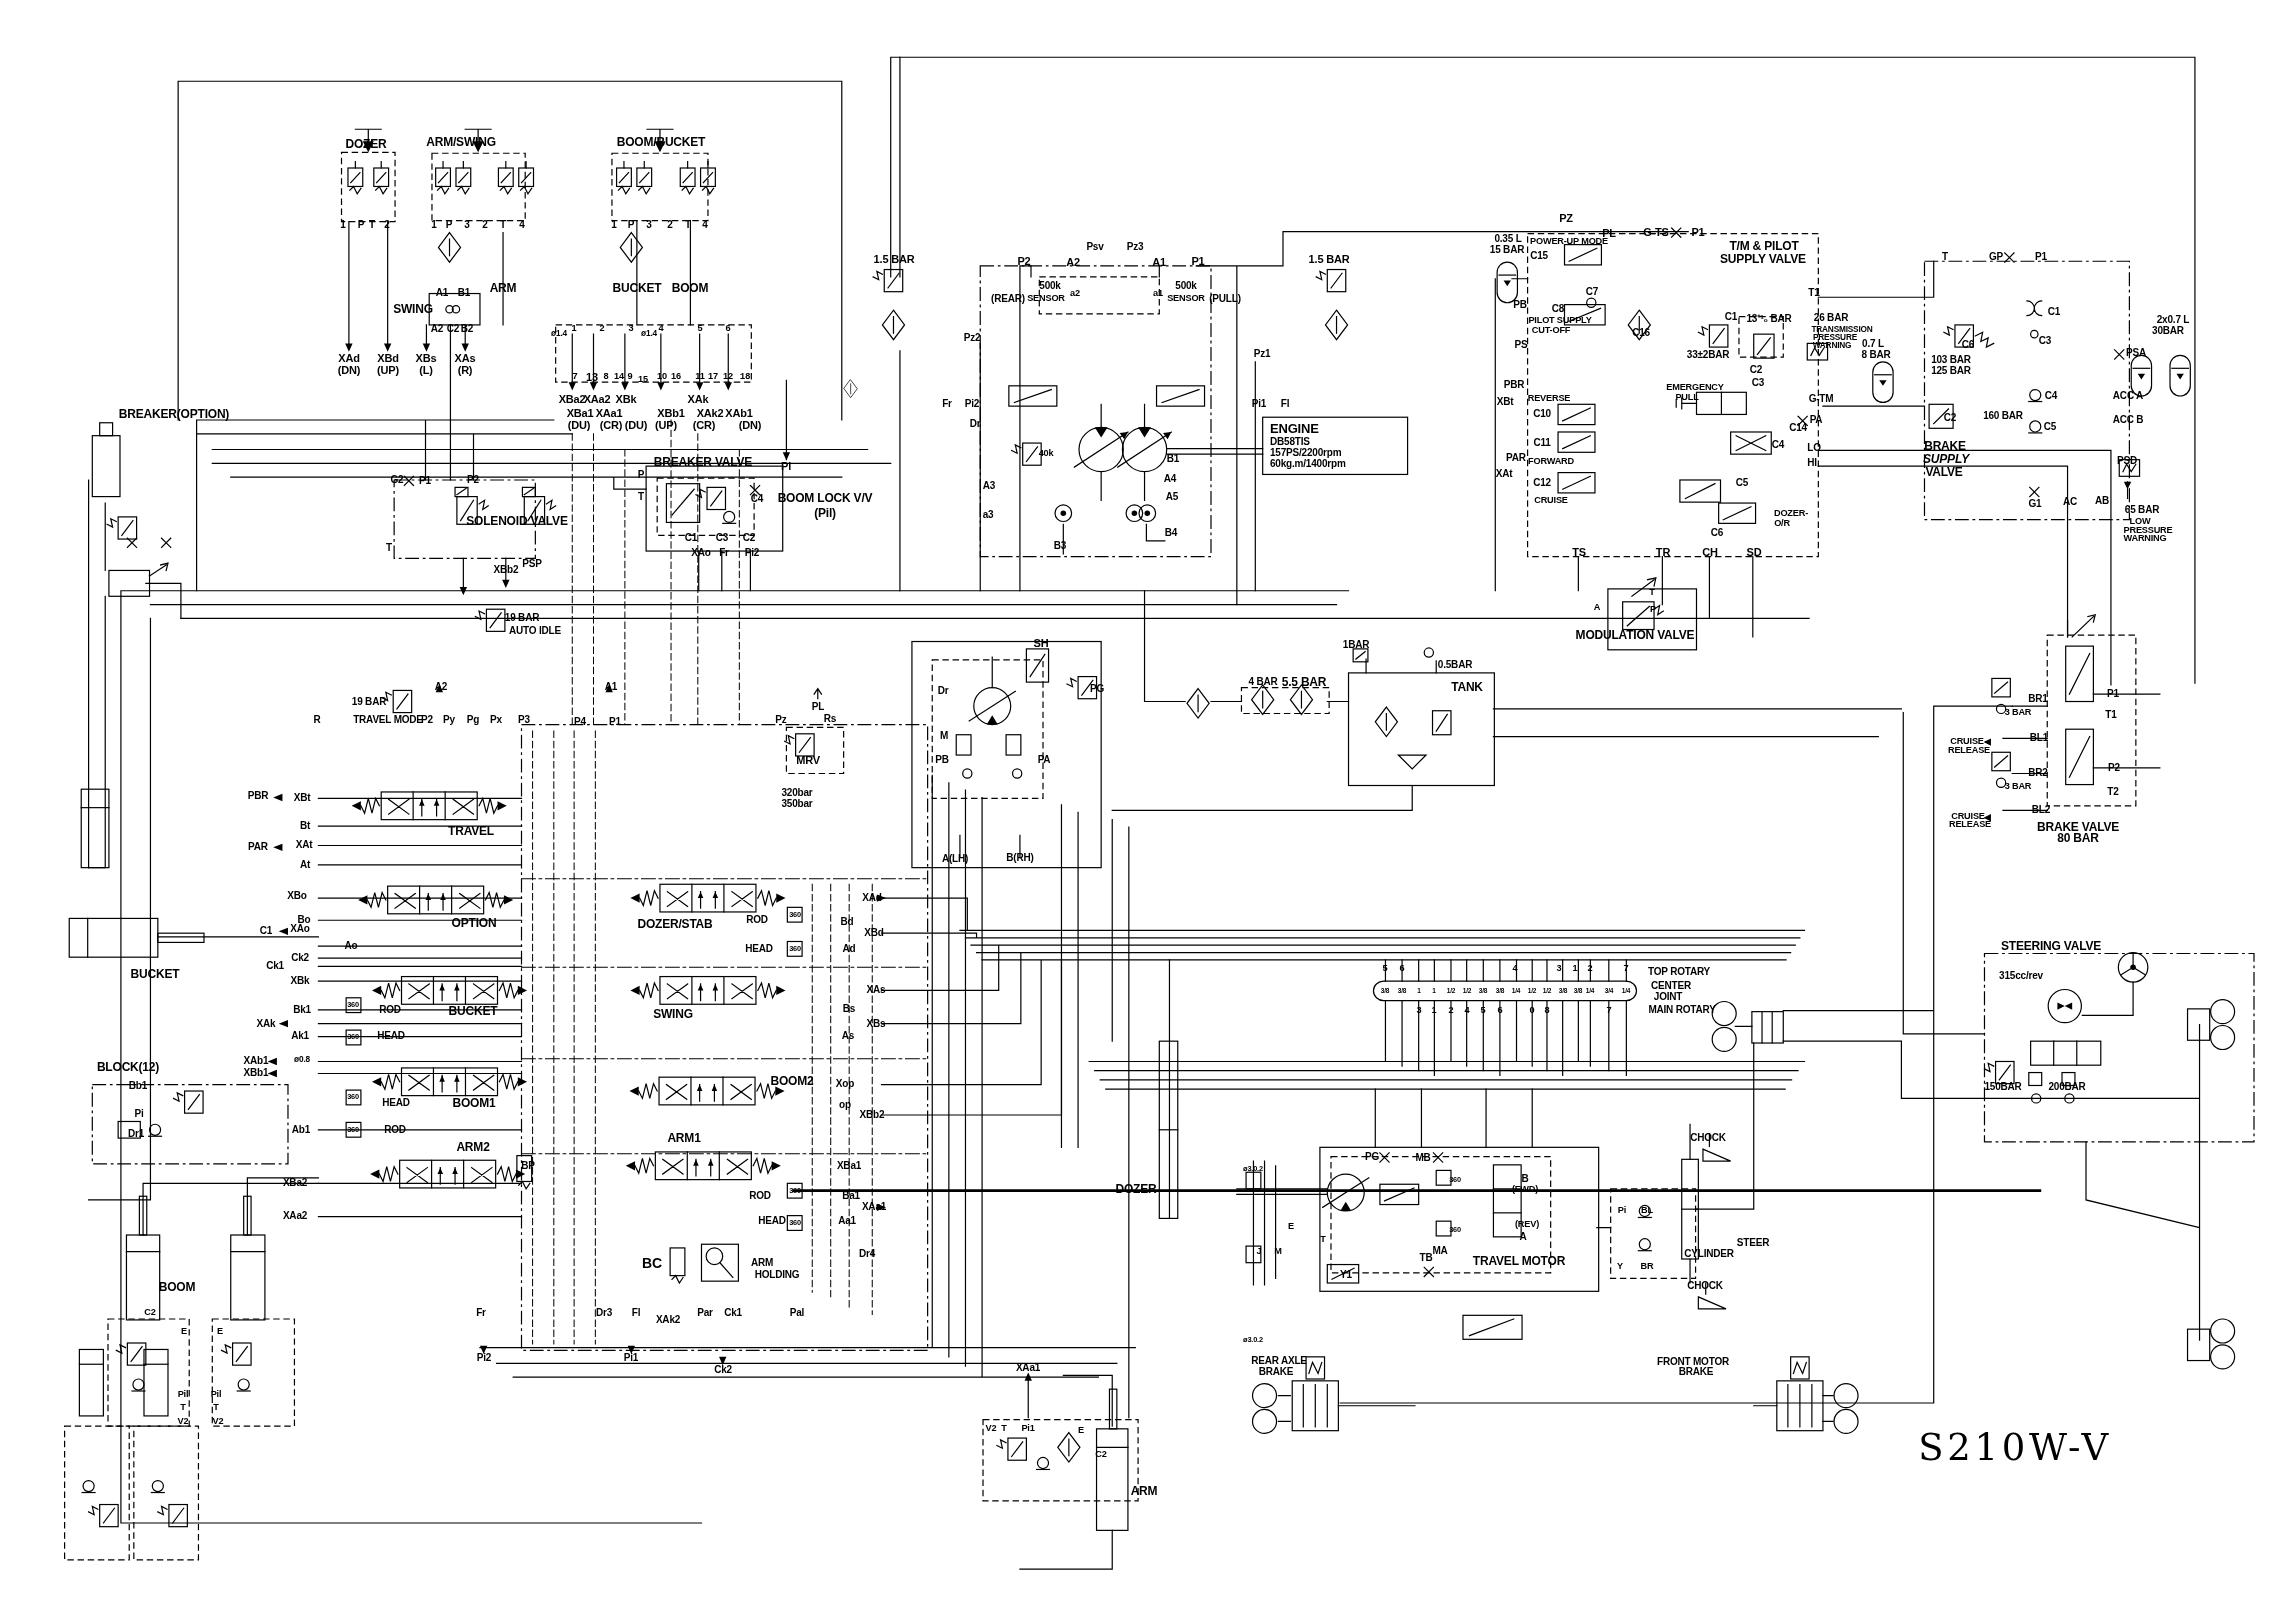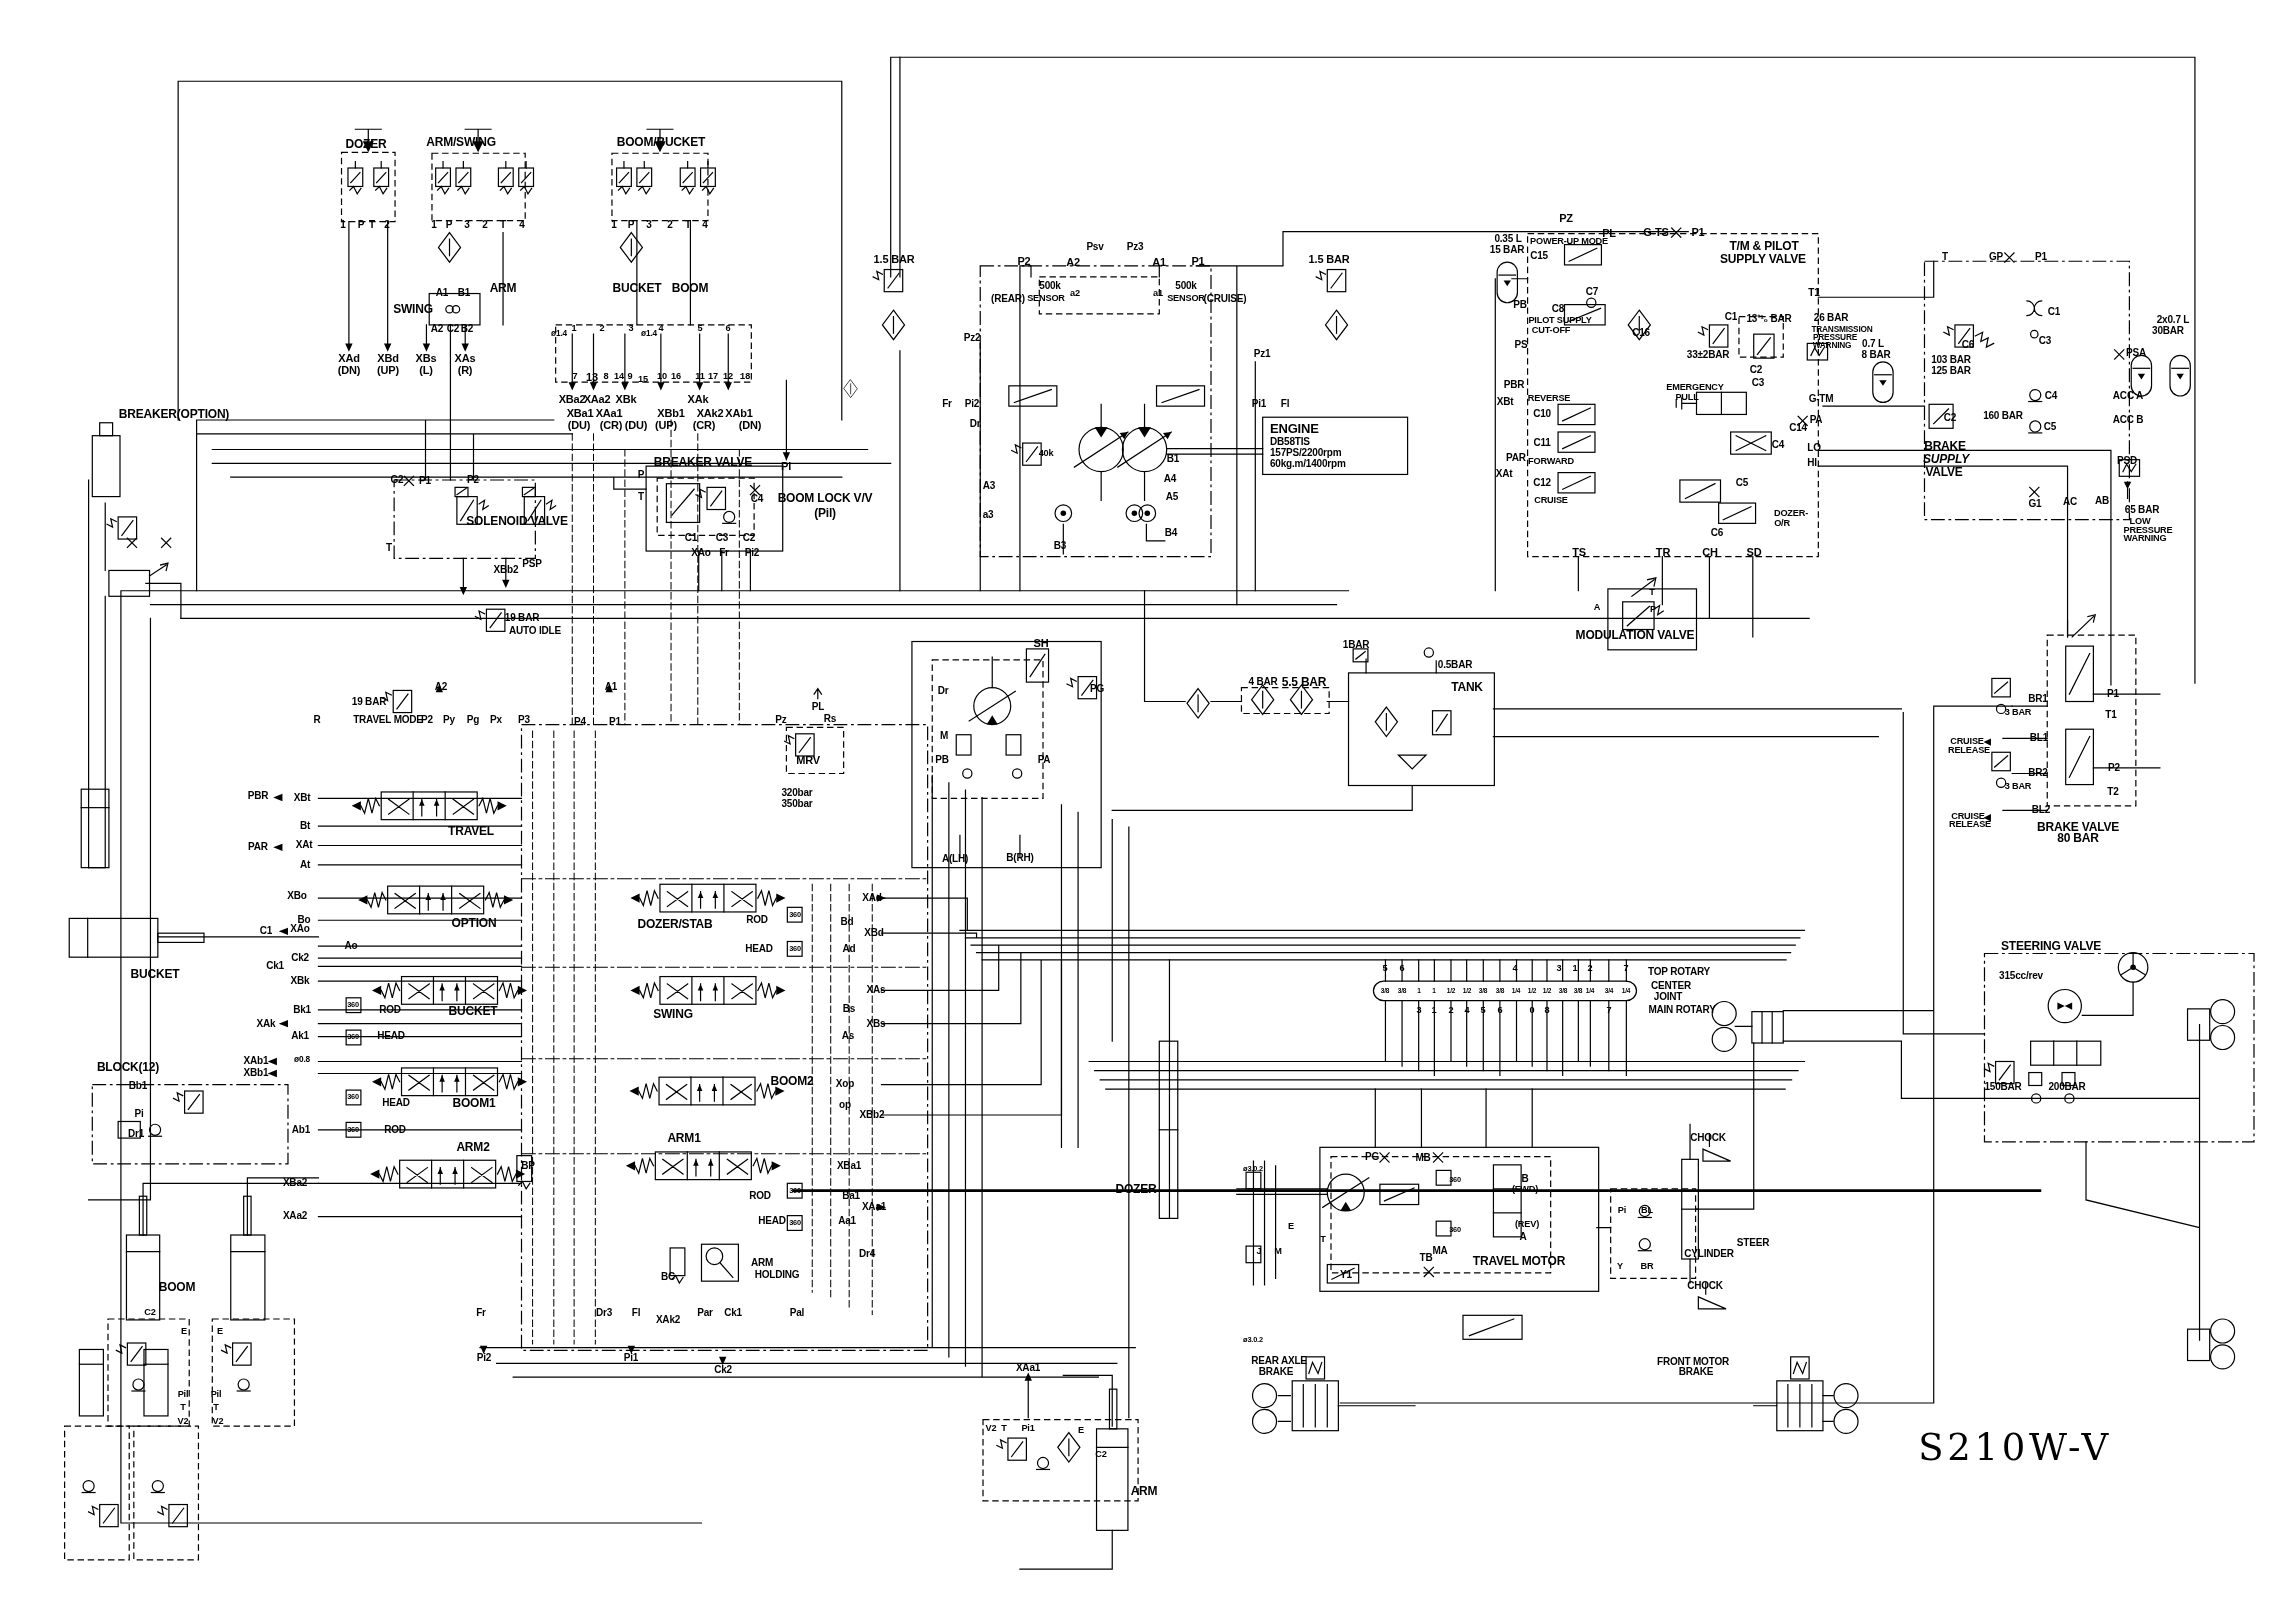--- a/index.html
+++ b/index.html
@@ -665,21 +665,21 @@
       <div class="lb" style="left: 1135px; top: 247px; font-size: 10px;">Pz3</div>
       <div class="lb" style="left: 1159px; top: 262px; font-size: 11px;">A1</div>
       <div class="lb" style="left: 1198px; top: 261px; font-size: 11px;">P1</div>
       <div class="lb" style="left: 1050px; top: 286px; font-size: 10px;">500k</div>
       <div class="lb" style="left: 1046px; top: 299px; font-size: 9.2px;">SENSOR</div>
       <div class="lb" style="left: 1008px; top: 299px; font-size: 10px;">(REAR)</div>
       <div class="lb" style="left: 1075px; top: 294px; font-size: 9.2px;">a2</div>
       <div class="lb" style="left: 1158px; top: 294px; font-size: 9.2px;">a1</div>
       <div class="lb" style="left: 1186px; top: 286px; font-size: 10px;">500k</div>
       <div class="lb" style="left: 1186px; top: 299px; font-size: 9.2px;">SENSOR</div>
-      <div class="lb" style="left: 1225px; top: 299px; font-size: 10px;">(CRUISE)</div>
+      <div class="lb" style="left: 1225px; top: 299px; font-size: 10px;">(PULL)</div>
       <div class="lb" style="left: 972px; top: 338px; font-size: 10px;">Pz2</div>
       <div class="lb" style="left: 1262px; top: 354px; font-size: 10px;">Pz1</div>
       <div class="lb" style="left: 947px; top: 404px; font-size: 10px;">Fr</div>
       <div class="lb" style="left: 972px; top: 404px; font-size: 10px;">Pi2</div>
       <div class="lb" style="left: 975px; top: 424px; font-size: 10px;">Dr</div>
       <div class="lb" style="left: 1259px; top: 404px; font-size: 10px;">Pi1</div>
       <div class="lb" style="left: 1285px; top: 404px; font-size: 10px;">Fl</div>
       <div class="lb" style="left: 1046px; top: 454px; font-size: 9.2px;">40k</div>
       <div class="lb" style="left: 989px; top: 486px; font-size: 10px;">A3</div>
       <div class="lb" style="left: 988px; top: 515px; font-size: 10px;">a3</div>
@@ -906,21 +906,21 @@
       <div class="lb" style="left: 872px; top: 1115px; font-size: 10px;">XBb2</div>
       <div class="lb" style="left: 684px; top: 1138px;">ARM1</div>
       <div class="lb" style="left: 849px; top: 1166px; font-size: 10px;">XBa1</div>
       <div class="lb" style="left: 760px; top: 1196px; font-size: 10px;">ROD</div>
       <div class="lb" style="left: 851px; top: 1196px; font-size: 10px;">Ba1</div>
       <div class="lb" style="left: 874px; top: 1207px; font-size: 10px;">XAa1</div>
       <div class="lb" style="left: 772px; top: 1221px; font-size: 10px;">HEAD</div>
       <div class="lb" style="left: 847px; top: 1221px; font-size: 10px;">Aa1</div>
       <div class="lb" style="left: 762px; top: 1263px; font-size: 10px;">ARM</div>
       <div class="lb" style="left: 777px; top: 1275px; font-size: 10px;">HOLDING</div>
-      <div class="lb" style="left: 668px; top: 1263px; font-size: 10px; margin-top: 14px;">BC</div>
+      <div class="lb" style="left: 652px; top: 1263px; font-size: 14px;">BC</div>
       <div class="lb" style="left: 867px; top: 1254px; font-size: 10px;">Dr4</div>
       <div class="lb" style="left: 481px; top: 1313px; font-size: 10px;">Fr</div>
       <div class="lb" style="left: 604px; top: 1313px; font-size: 10px;">Dr3</div>
       <div class="lb" style="left: 636px; top: 1313px; font-size: 10px;">Fl</div>
       <div class="lb" style="left: 668px; top: 1320px; font-size: 10px;">XAk2</div>
       <div class="lb" style="left: 705px; top: 1313px; font-size: 10px;">Par</div>
       <div class="lb" style="left: 733px; top: 1313px; font-size: 10px;">Ck1</div>
       <div class="lb" style="left: 797px; top: 1313px; font-size: 10px;">Pal</div>
       <div class="lb" style="left: 484px; top: 1358px; font-size: 10px;">Pi2</div>
       <div class="lb" style="left: 631px; top: 1358px; font-size: 10px;">Pi1</div>

